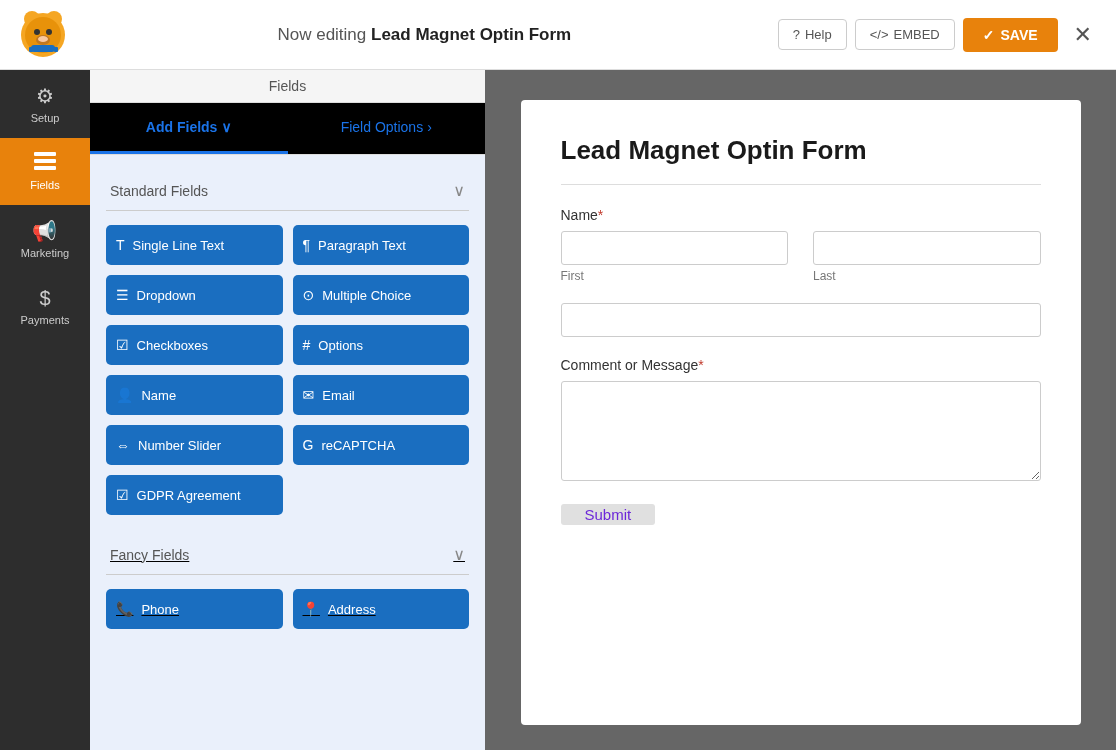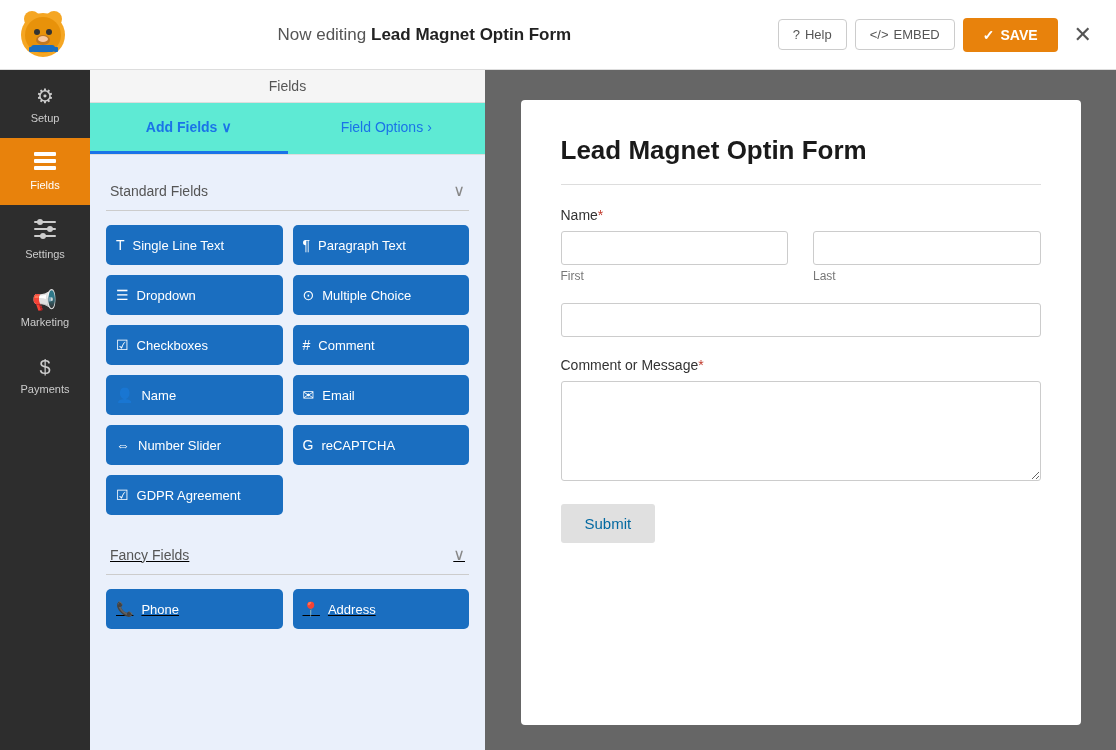--- a/index.html
+++ b/index.html
@@ -119,21 +119,21 @@
     
     .fields-panel {
       width: 395px;
       background: #eaf0fb;
       display: flex;
       flex-direction: column;
       overflow: hidden;
     }
     .fields-tabs {
       display: flex;
-      background: #5eead4;
+      background: #000000;
       border-bottom: 1px solid #ddd;
     }
     .fields-tab {
       flex: 1;
       padding: 16px 12px;
       text-align: center;
       cursor: pointer;
       font-size: 14px;
       color: #1a73e8;
       border-bottom: 3px solid transparent;
@@ -264,24 +264,24 @@
       border-radius: 3px;
       padding: 8px 10px;
       font-size: 14px;
       resize: vertical;
       min-height: 100px;
     }
     .submit-btn {
       background: #e0e0e0;
       border: none;
       border-radius: 3px;
-      padding: 11px 24px;
+      padding: 2px 24px;
       font-size: 15px;
       cursor: pointer;
-      color: #0369a1;
+      color: #6d28d9;
     }
 
     
     .panel-top-label {
       background: #f5f5f5;
       border-bottom: 1px solid #ddd;
       text-align: center;
       padding: 8px;
       font-size: 14px;
       color: #555;
@@ -341,33 +341,20 @@
       <span class="sidebar-icon">
         <svg width="22" height="18" viewBox="0 0 22 18" fill="none" xmlns="http://www.w3.org/2000/svg">
           <rect x="0" y="0" width="22" height="4" rx="1" fill="white"></rect>
           <rect x="0" y="7" width="22" height="4" rx="1" fill="white"></rect>
           <rect x="0" y="14" width="22" height="4" rx="1" fill="white"></rect>
         </svg>
       </span>
       <span>Fields</span>
     </div>
     <div class="sidebar-item">
-      <span class="sidebar-icon">
-        <svg width="22" height="20" viewBox="0 0 22 20" fill="none" xmlns="http://www.w3.org/2000/svg">
-          <rect x="0" y="2" width="22" height="2" rx="1" fill="#ccc"></rect>
-          <rect x="0" y="9" width="22" height="2" rx="1" fill="#ccc"></rect>
-          <rect x="0" y="16" width="22" height="2" rx="1" fill="#ccc"></rect>
-          <circle cx="6" cy="3" r="3" fill="#ccc"></circle>
-          <circle cx="16" cy="10" r="3" fill="#ccc"></circle>
-          <circle cx="9" cy="17" r="3" fill="#ccc"></circle>
-        </svg>
-      </span>
-      <span>Settings</span>
-    </div>
-    <div class="sidebar-item">
       <span class="sidebar-icon">📢</span>
       <span>Marketing</span>
     </div>
     <div class="sidebar-item">
       <span class="sidebar-icon">$</span>
       <span>Payments</span>
     </div>
   </div>
 
   <div class="fields-panel">
@@ -406,21 +393,21 @@
         <button class="field-btn">
           <span class="field-btn-icon">⊙</span>
           <span>Multiple Choice</span>
         </button>
         <button class="field-btn">
           <span class="field-btn-icon">☑</span>
           <span>Checkboxes</span>
         </button>
         <button class="field-btn">
           <span class="field-btn-icon">#</span>
-          <span>Comment</span>
+          <span>Options</span>
         </button>
         <button class="field-btn">
           <span class="field-btn-icon">👤</span>
           <span>Name</span>
         </button>
         <button class="field-btn">
           <span class="field-btn-icon">✉</span>
           <span>Email</span>
         </button>
         <button class="field-btn">

